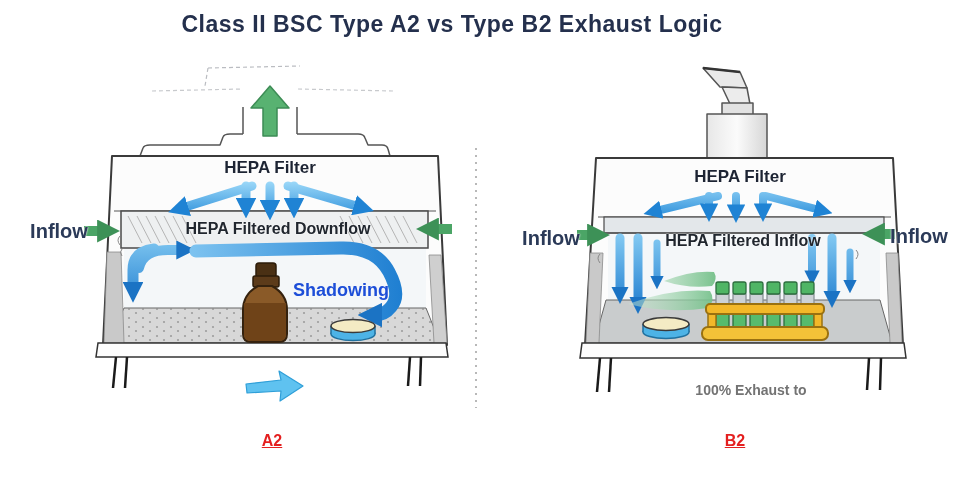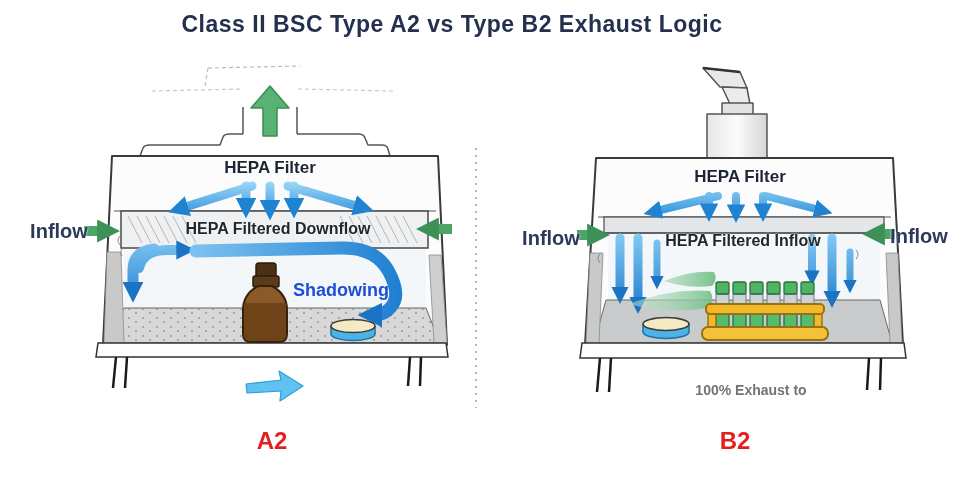--- a/index.html
+++ b/index.html
@@ -7,21 +7,21 @@
           font-family:"Liberation Sans", sans-serif;}
   .lbl{position:absolute;transform:translate(-50%,-50%);white-space:nowrap;
        color:#1f2530;font-weight:bold;
        text-shadow:0 0 2px rgba(255,255,255,.9),0 0 1px #fff;}
   .title{font-size:23px;letter-spacing:.5px;color:#24304d;
          text-shadow:0 0 2px rgba(255,255,255,.6);}
   .hepa{font-size:17px;color:#1d2433;}
   .band{font-size:16px;color:#20262e;}
   .shadowing{font-size:18px;font-weight:600;color:#1d4ed8;text-shadow:none;}
   .inflow{font-size:20px;color:#2b3a58;}
-  .typelabel{font-size:24px;color:#e41f1f;text-shadow:none;}
+  .typelabel{font-size:16px;color:#e41f1f;text-shadow:none;text-decoration:underline;}
   .exhaustnote{font-size:14px;color:#737373;text-align:right;line-height:19px;}
   svg{position:absolute;left:0;top:0;}
 </style>
 </head>
 <body>
 
 <div class="canvas">
 
 <svg width="976" height="480" viewBox="0 0 976 480">
   <defs>

